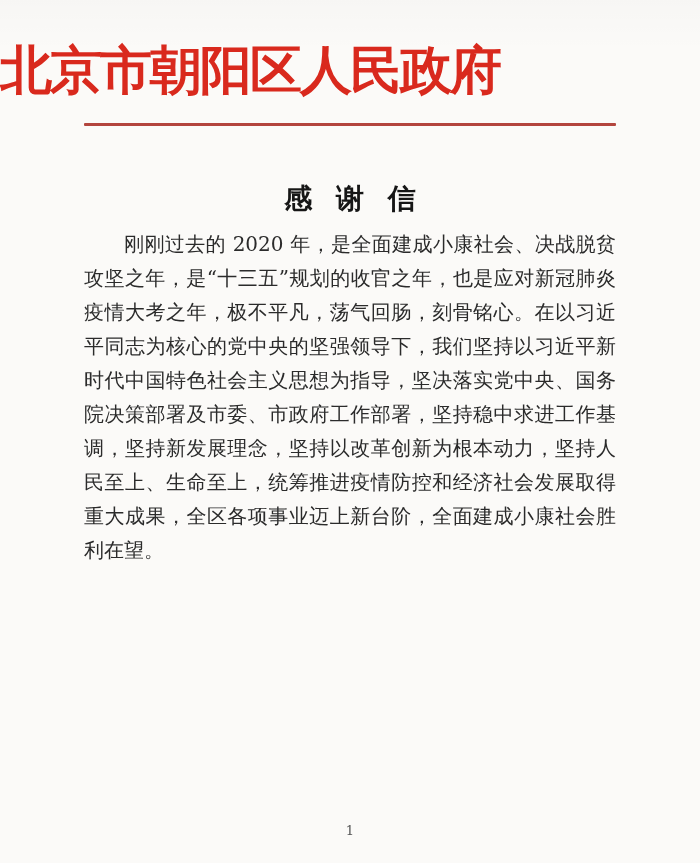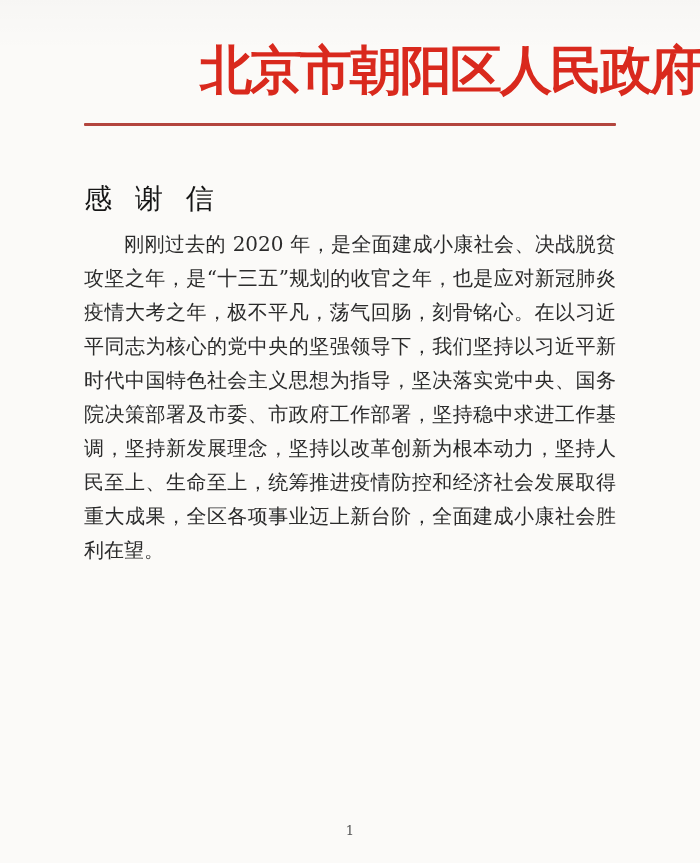--- a/index.html
+++ b/index.html
@@ -24,44 +24,44 @@
     position: relative;
     width: 700px;
     height: 863px;
     padding-top: 38px;
     
     background:
       linear-gradient(180deg, rgba(0,0,0,0.015) 0%, rgba(0,0,0,0) 6%),
       var(--paper);
   }
   .letterhead {
-    text-align: right;
+    text-align: left;
     color: var(--header_red);
     font-weight: bold;
     font-size: 52px;
     line-height: 64px;
     letter-spacing: -2px;
     white-space: nowrap;
   }
   .letterhead-divider {
     width: 532px;
     height: 3px;
     margin: 21px auto 0 auto;
     background: var(--divider_red);
     border-radius: 1px;
   }
   .letter-body {
     width: 532px;
     margin: 0 auto;
   }
   .letter-title {
     margin-top: 54px;
-    text-align: left;
+    text-align: center;
     font-size: 28px;
-    font-weight: normal;
+    font-weight: bold;
     color: #161616;
     word-spacing: 0.5em;
     white-space: nowrap;
   }
   .salutation {
     margin-top: 16px;
     font-size: 21px;
     line-height: 30px;
     color: var(--ink);
   }

